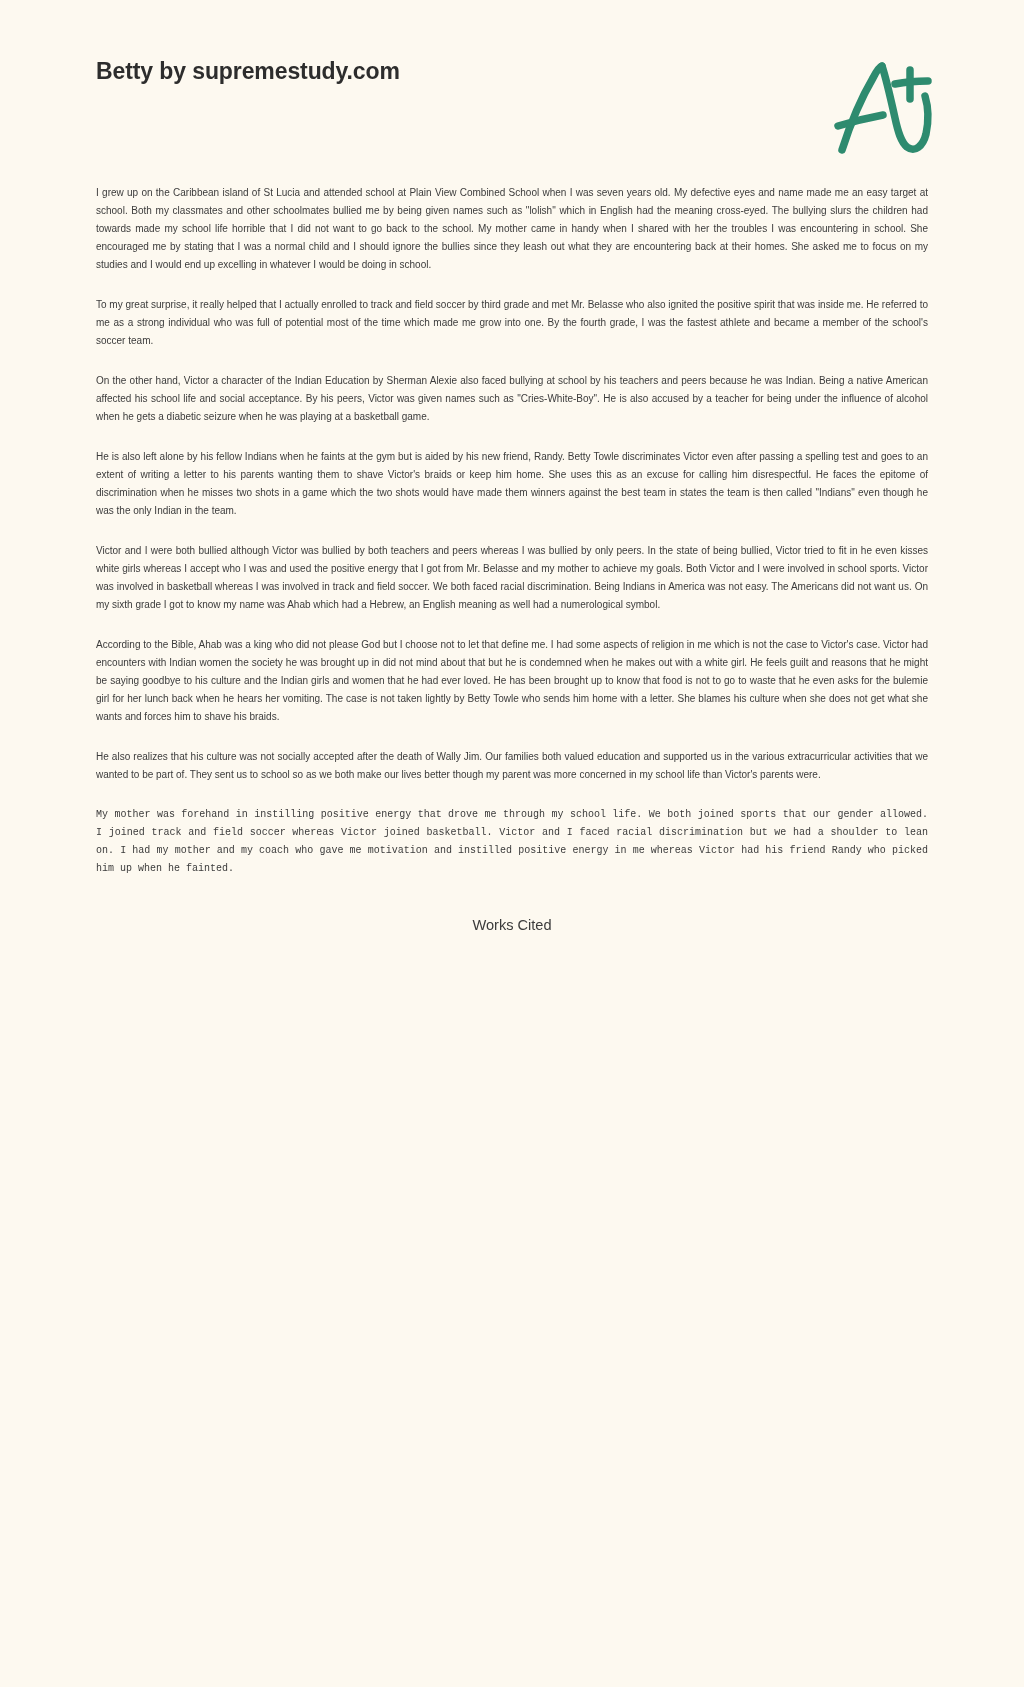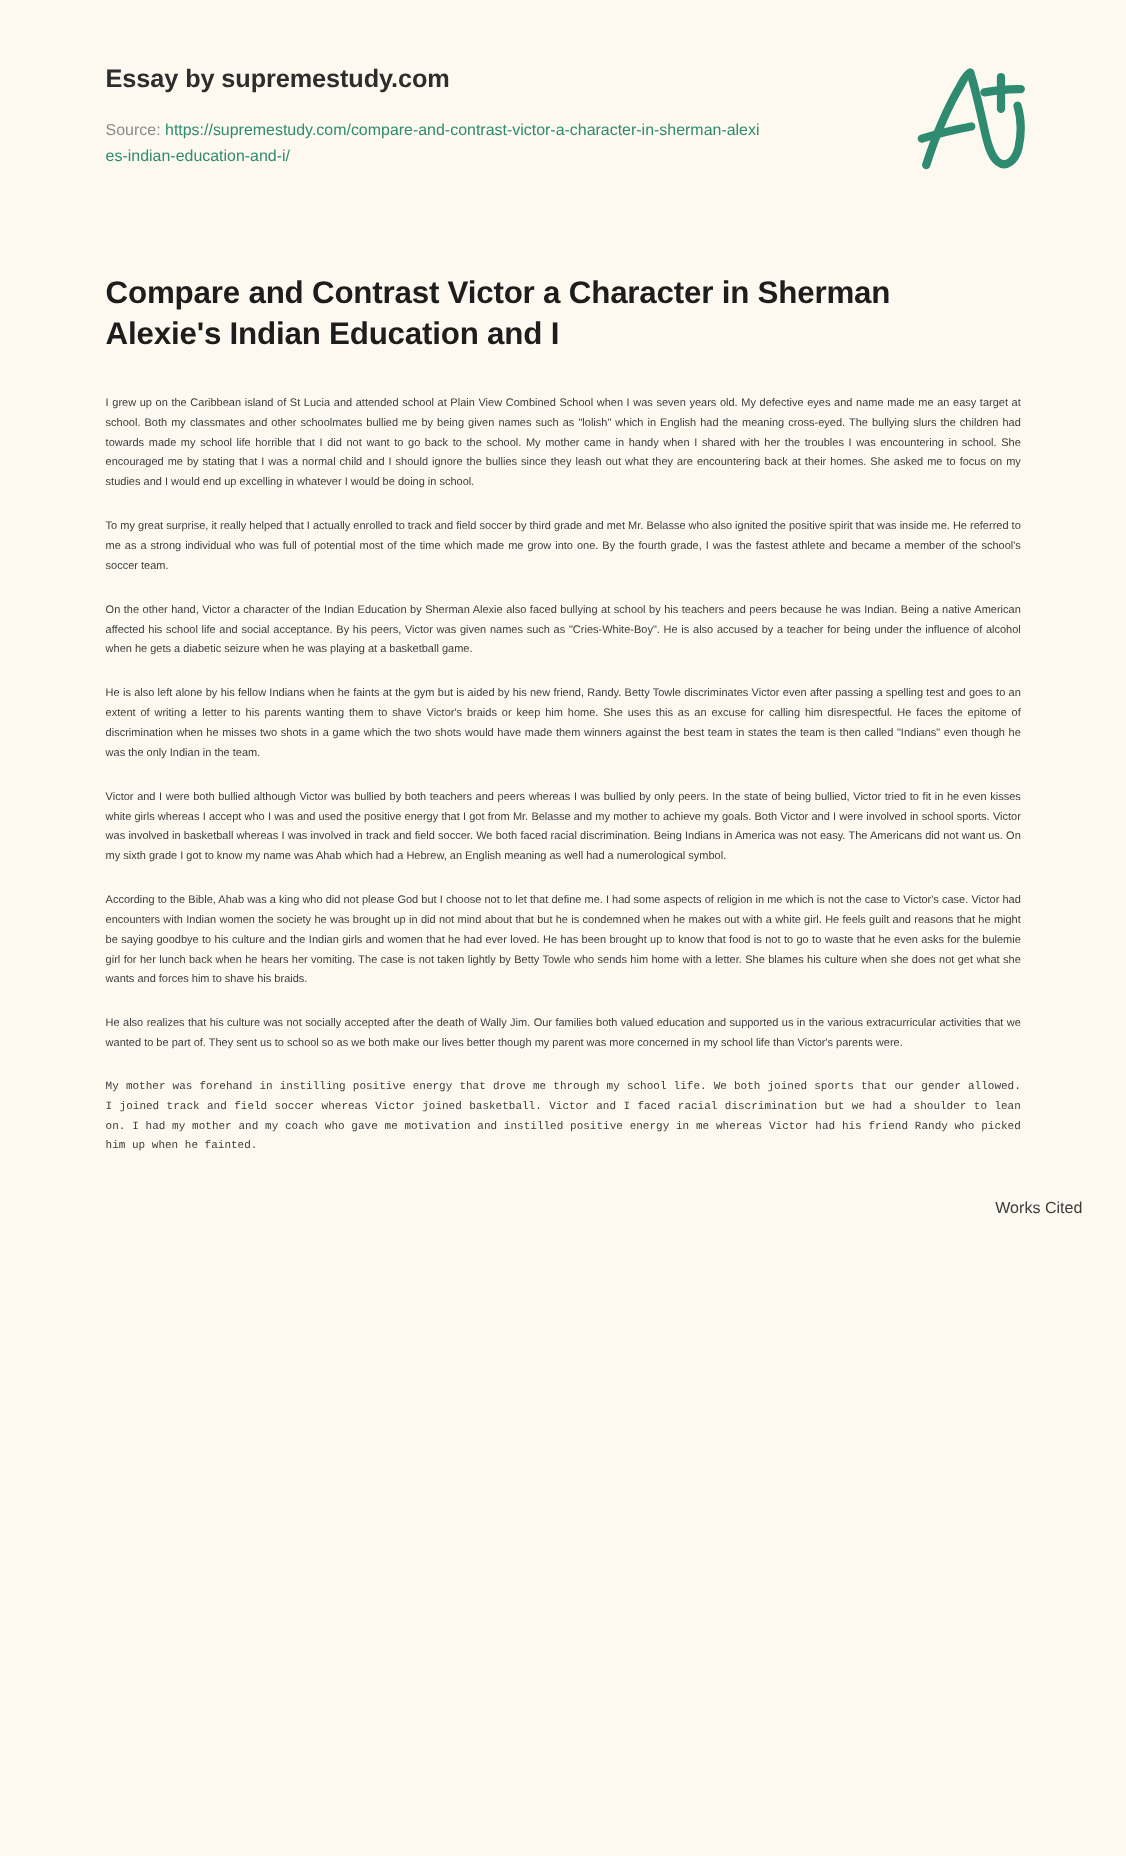--- a/index.html
+++ b/index.html
@@ -98,55 +98,49 @@
   .works-cited {
     margin-top: 34px;
     padding: 0 40px 46px 40px;
     text-align: center;
   }
   .works-cited-heading {
     font-size: 14.6px;
     line-height: 1.8;
     color: #3b3b3b;
     margin: 0 0 22px 0;
-    text-align: right;
   }
 </style>
 </head>
 <body>
 
 <div class="page">
 
   <header class="site-header">
-    <div class="brand-line">Essay by supremestudy.com</div>
-    <div class="source-line">
-      <span class="source-label">Source:</span>
-      <a class="source-url" href="#">https://supremestudy.com/compare-and-contrast-victor-a-character-in-sherman-alexies-indian-education-and-i/</a>
-    </div>
+    <div class="brand-line">Betty by supremestudy.com</div>
 
     <div class="logo-wrap">
       <svg viewBox="0 0 120 110" xmlns="http://www.w3.org/2000/svg">
         <g fill="none" stroke="#2e8b6f" stroke-width="7.5" stroke-linecap="round" stroke-linejoin="round">
 
           <path d="M13 98 C 20 76, 31 48, 44 26 C 47 20, 50 15, 53 14"></path>
 
           <path d="M53 14 C 57 26, 62 48, 66 66 C 69 80, 72 90, 78 95 C 86 101, 94 94, 97 82 C 100 68, 99 54, 96 44"></path>
 
           <path d="M9 74 C 22 70, 38 66, 54 63"></path>
 
           <path d="M81 18 C 81 28, 81 38, 81 47"></path>
 
           <path d="M66 32 C 76 30, 88 29, 99 29"></path>
         </g>
       </svg>
     </div>
   </header>
 
   <main class="article">
-    <h1 class="essay-title">Compare and Contrast Victor a Character in Sherman Alexie's Indian Education and I</h1>
     <div class="essay-body">
         <p>I grew up on the Caribbean island of St Lucia and attended school at Plain View Combined School when I was seven years old. My defective eyes and name made me an easy target at school. Both my classmates and other schoolmates bullied me by being given names such as "lolish" which in English had the meaning cross-eyed. The bullying slurs the children had towards made my school life horrible that I did not want to go back to the school. My mother came in handy when I shared with her the troubles I was encountering in school. She encouraged me by stating that I was a normal child and I should ignore the bullies since they leash out what they are encountering back at their homes. She asked me to focus on my studies and I would end up excelling in whatever I would be doing in school.</p>
         <p>To my great surprise, it really helped that I actually enrolled to track and field soccer by third grade and met Mr. Belasse who also ignited the positive spirit that was inside me. He referred to me as a strong individual who was full of potential most of the time which made me grow into one. By the fourth grade, I was the fastest athlete and became a member of the school's soccer team.</p>
         <p>On the other hand, Victor a character of the Indian Education by Sherman Alexie also faced bullying at school by his teachers and peers because he was Indian. Being a native American affected his school life and social acceptance. By his peers, Victor was given names such as "Cries-White-Boy". He is also accused by a teacher for being under the influence of alcohol when he gets a diabetic seizure when he was playing at a basketball game.</p>
         <p>He is also left alone by his fellow Indians when he faints at the gym but is aided by his new friend, Randy. Betty Towle discriminates Victor even after passing a spelling test and goes to an extent of writing a letter to his parents wanting them to shave Victor's braids or keep him home. She uses this as an excuse for calling him disrespectful. He faces the epitome of discrimination when he misses two shots in a game which the two shots would have made them winners against the best team in states the team is then called "Indians" even though he was the only Indian in the team.</p>
         <p>Victor and I were both bullied although Victor was bullied by both teachers and peers whereas I was bullied by only peers. In the state of being bullied, Victor tried to fit in he even kisses white girls whereas I accept who I was and used the positive energy that I got from Mr. Belasse and my mother to achieve my goals. Both Victor and I were involved in school sports. Victor was involved in basketball whereas I was involved in track and field soccer. We both faced racial discrimination. Being Indians in America was not easy. The Americans did not want us. On my sixth grade I got to know my name was Ahab which had a Hebrew, an English meaning as well had a numerological symbol.</p>
         <p>According to the Bible, Ahab was a king who did not please God but I choose not to let that define me. I had some aspects of religion in me which is not the case to Victor's case. Victor had encounters with Indian women the society he was brought up in did not mind about that but he is condemned when he makes out with a white girl. He feels guilt and reasons that he might be saying goodbye to his culture and the Indian girls and women that he had ever loved. He has been brought up to know that food is not to go to waste that he even asks for the bulemie girl for her lunch back when he hears her vomiting. The case is not taken lightly by Betty Towle who sends him home with a letter. She blames his culture when she does not get what she wants and forces him to shave his braids.</p>
         <p>He also realizes that his culture was not socially accepted after the death of Wally Jim. Our families both valued education and supported us in the various extracurricular activities that we wanted to be part of. They sent us to school so as we both make our lives better though my parent was more concerned in my school life than Victor's parents were.</p>
         <p>My mother was forehand in instilling positive energy that drove me through my school life. We both joined sports that our gender allowed. I joined track and field soccer whereas Victor joined basketball. Victor and I faced racial discrimination but we had a shoulder to lean on. I had my mother and my coach who gave me motivation and instilled positive energy in me whereas Victor had his friend Randy who picked him up when he fainted.</p>
       </div>

